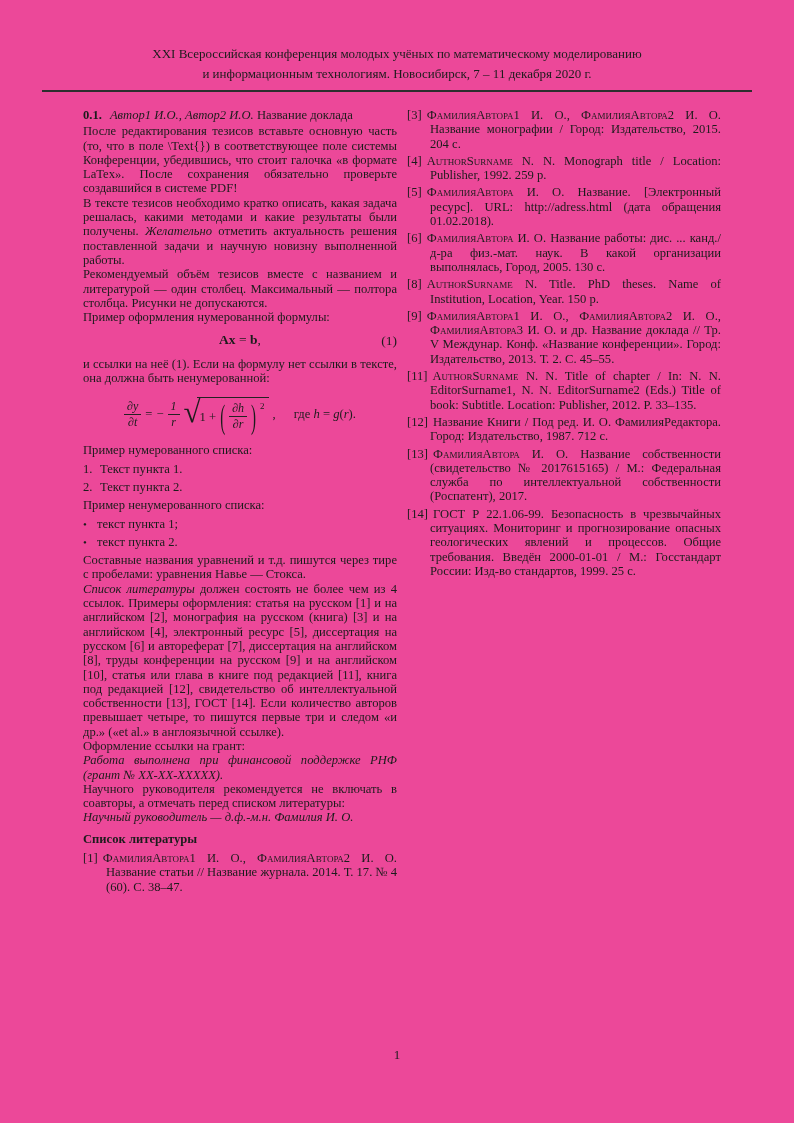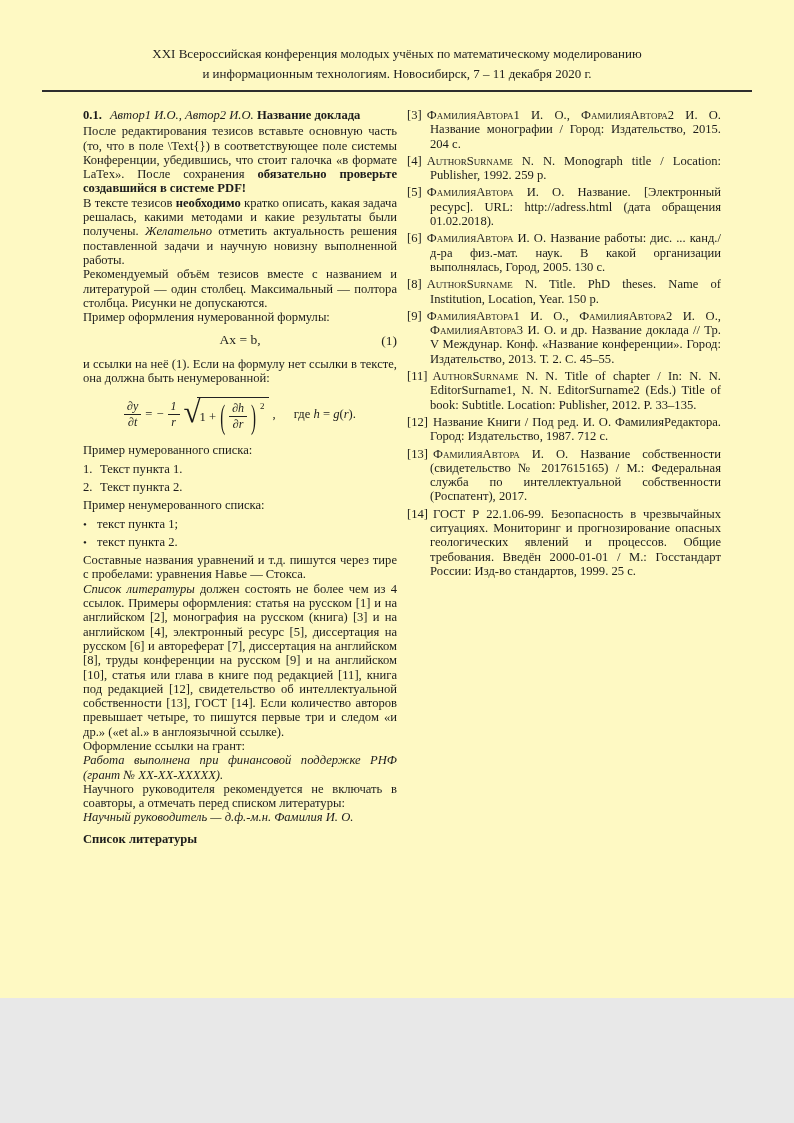--- a/index.html
+++ b/index.html
@@ -1,19 +1,19 @@
 <!DOCTYPE html>
 <html lang="ru"><head>
 <meta charset="utf-8">
 <style>
   html,body{margin:0;padding:0;background:#e8e8e8;}
   .page{
     position:relative;
-    width:794px;height:998px;
-    background:#fef9c3;
+    width:794px;height:1123px;
+    background:#ec4899;
     margin:0 auto;
     overflow:hidden;
     font-family:"Liberation Serif", serif;
     color:#1c1c1c;
   }
   
   .header{
     position:absolute;left:42px;top:44px;width:710px;
     text-align:center;font-size:13px;line-height:20px;
   }
@@ -23,32 +23,32 @@
   }
   
   .col{
     position:absolute;top:108px;width:314px;
     font-size:12.6px;line-height:14.3px;
     text-align:justify;
   }
   .col-left{left:83px;}
   .col-right{left:407px;}
   .par{margin:0;}
-  .b{font-weight:bold;}
+  .b{font-weight:normal;}
   .i{font-style:italic;}
   .sc{font-variant:small-caps;}
   
   .section-head{
     padding-left:35px;text-indent:-35px;margin:0 0 2px 0;
   }
   .sec-num{font-weight:bold;margin-right:8px;}
   
   .equation{margin:9px 0;}
   .eq1{position:relative;text-align:center;font-size:13.5px;}
-  .mbf{font-weight:normal;}
+  .mbf{font-weight:bold;}
   .eqnum{position:absolute;right:0;top:1px;font-weight:normal;}
   .eq2{
     display:flex;justify-content:center;align-items:center;
     gap:4px;font-size:12.6px;margin:12px 0;
   }
   .frac{
     display:inline-flex;flex-direction:column;align-items:center;
     font-size:12px;line-height:13px;font-style:italic;
     vertical-align:middle;
   }
@@ -170,20 +170,21 @@
 
     <p class="par"><span>Составные названия уравнений и т.д. пишутся через тире с пробелами: уравнения Навье — Стокса.</span></p>
     <p class="par"><span class="i">Список литературы</span><span> должен состоять не более чем из 4 ссылок. Примеры оформления: статья на русском [1] и на английском [2], монография на русском (книга) [3] и на английском [4], электронный ресурс [5], диссертация на русском [6] и автореферат [7], диссертация на английском [8], труды конференции на русском [9] и на английском [10], статья или глава в книге под редакцией [11], книга под редакцией [12], свидетельство об интеллектуальной собственности [13], ГОСТ [14]. Если количество авторов превышает четыре, то пишутся первые три и следом «и др.» («et al.» в англоязычной ссылке).</span></p>
     <p class="par"><span>Оформление ссылки на грант:</span></p>
     <p class="par"><span class="i">Работа выполнена при финансовой поддержке РНФ (грант № XX-XX-XXXXX).</span></p>
     <p class="par"><span>Научного руководителя рекомендуется не включать в соавторы, а отмечать перед списком литературы:</span></p>
     <p class="par"><span class="i">Научный руководитель — д.ф.-м.н. Фамилия И. О.</span></p>
 
     <div class="bib-head">Список литературы</div>
 
+    <div class="ref"><span class="ref-label">[1]</span><span><span class="sc">ФамилияАвтора1</span><span> И. О., </span><span class="sc">ФамилияАвтора2</span><span> И. О. Название статьи // Название журнала. 2014. Т. 17. № 4 (60). С. 38–47.</span></span></div>
   </div>
 
   <div class="col col-right">
     <div class="ref"><span class="ref-label">[3]</span><span><span class="sc">ФамилияАвтора1</span><span> И. О., </span><span class="sc">ФамилияАвтора2</span><span> И. О. Название монографии / Город: Издательство, 2015. 204 с.</span></span></div>
     <div class="ref"><span class="ref-label">[4]</span><span><span class="sc">AuthorSurname</span><span> N. N. Monograph title / Location: Publisher, 1992. 259 p.</span></span></div>
     <div class="ref"><span class="ref-label">[5]</span><span><span class="sc">ФамилияАвтора</span><span> И. О. Название. [Электронный ресурс]. URL: http://adress.html (дата обращения 01.02.2018).</span></span></div>
     <div class="ref"><span class="ref-label">[6]</span><span><span class="sc">ФамилияАвтора</span><span> И. О. Название работы: дис. ... канд./д-ра физ.-мат. наук. В какой организации выполнялась, Город, 2005. 130 с.</span></span></div>
     <div class="ref"><span class="ref-label">[8]</span><span><span class="sc">AuthorSurname</span><span> N. Title. PhD theses. Name of Institution, Location, Year. 150 p.</span></span></div>
     <div class="ref"><span class="ref-label">[9]</span><span><span class="sc">ФамилияАвтора1</span><span> И. О., </span><span class="sc">ФамилияАвтора2</span><span> И. О., </span><span class="sc">ФамилияАвтора3</span><span> И. О. и др. Название доклада // Тр. V Междунар. Конф. «Название конференции». Город: Издательство, 2013. Т. 2. С. 45–55.</span></span></div>
     <div class="ref"><span class="ref-label">[11]</span><span><span class="sc">AuthorSurname</span><span> N. N. Title of chapter / In: N. N. EditorSurname1, N. N. EditorSurname2 (Eds.) Title of book: Subtitle. Location: Publisher, 2012. P. 33–135.</span></span></div>

